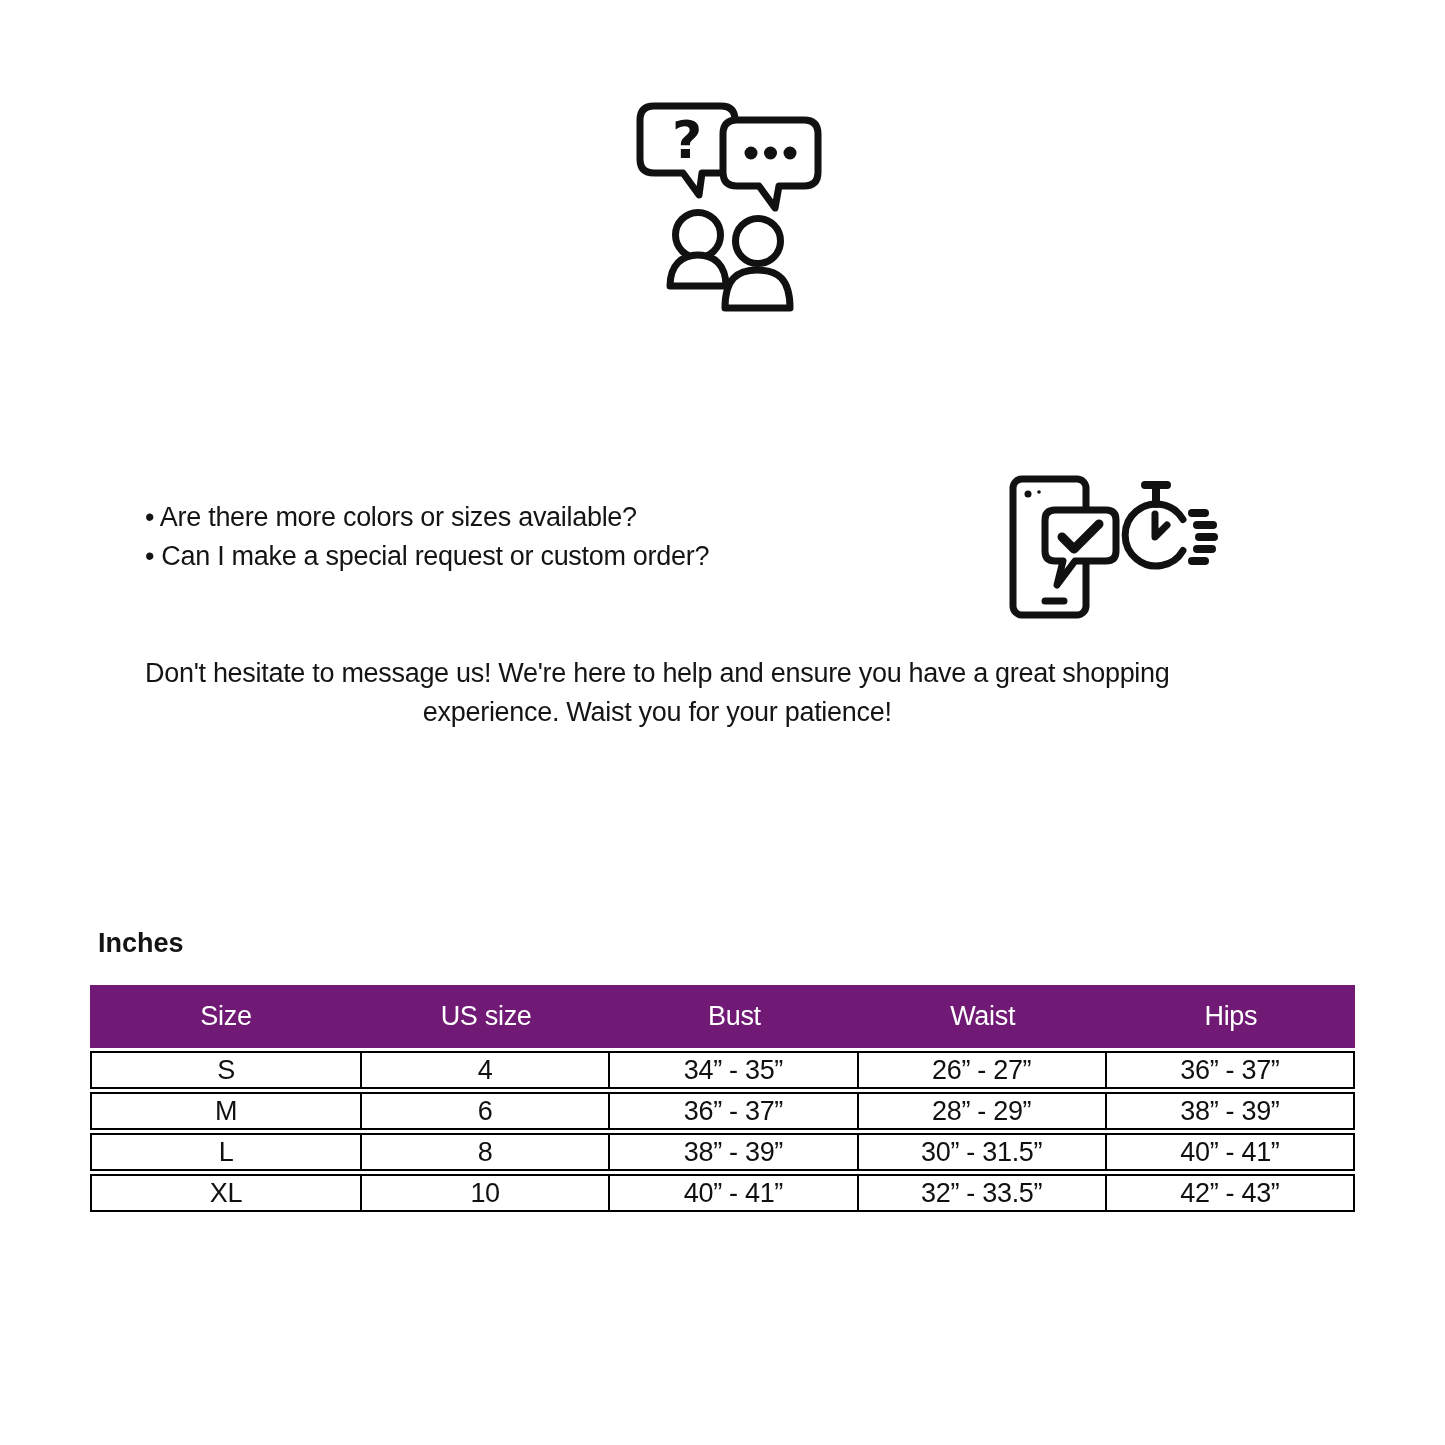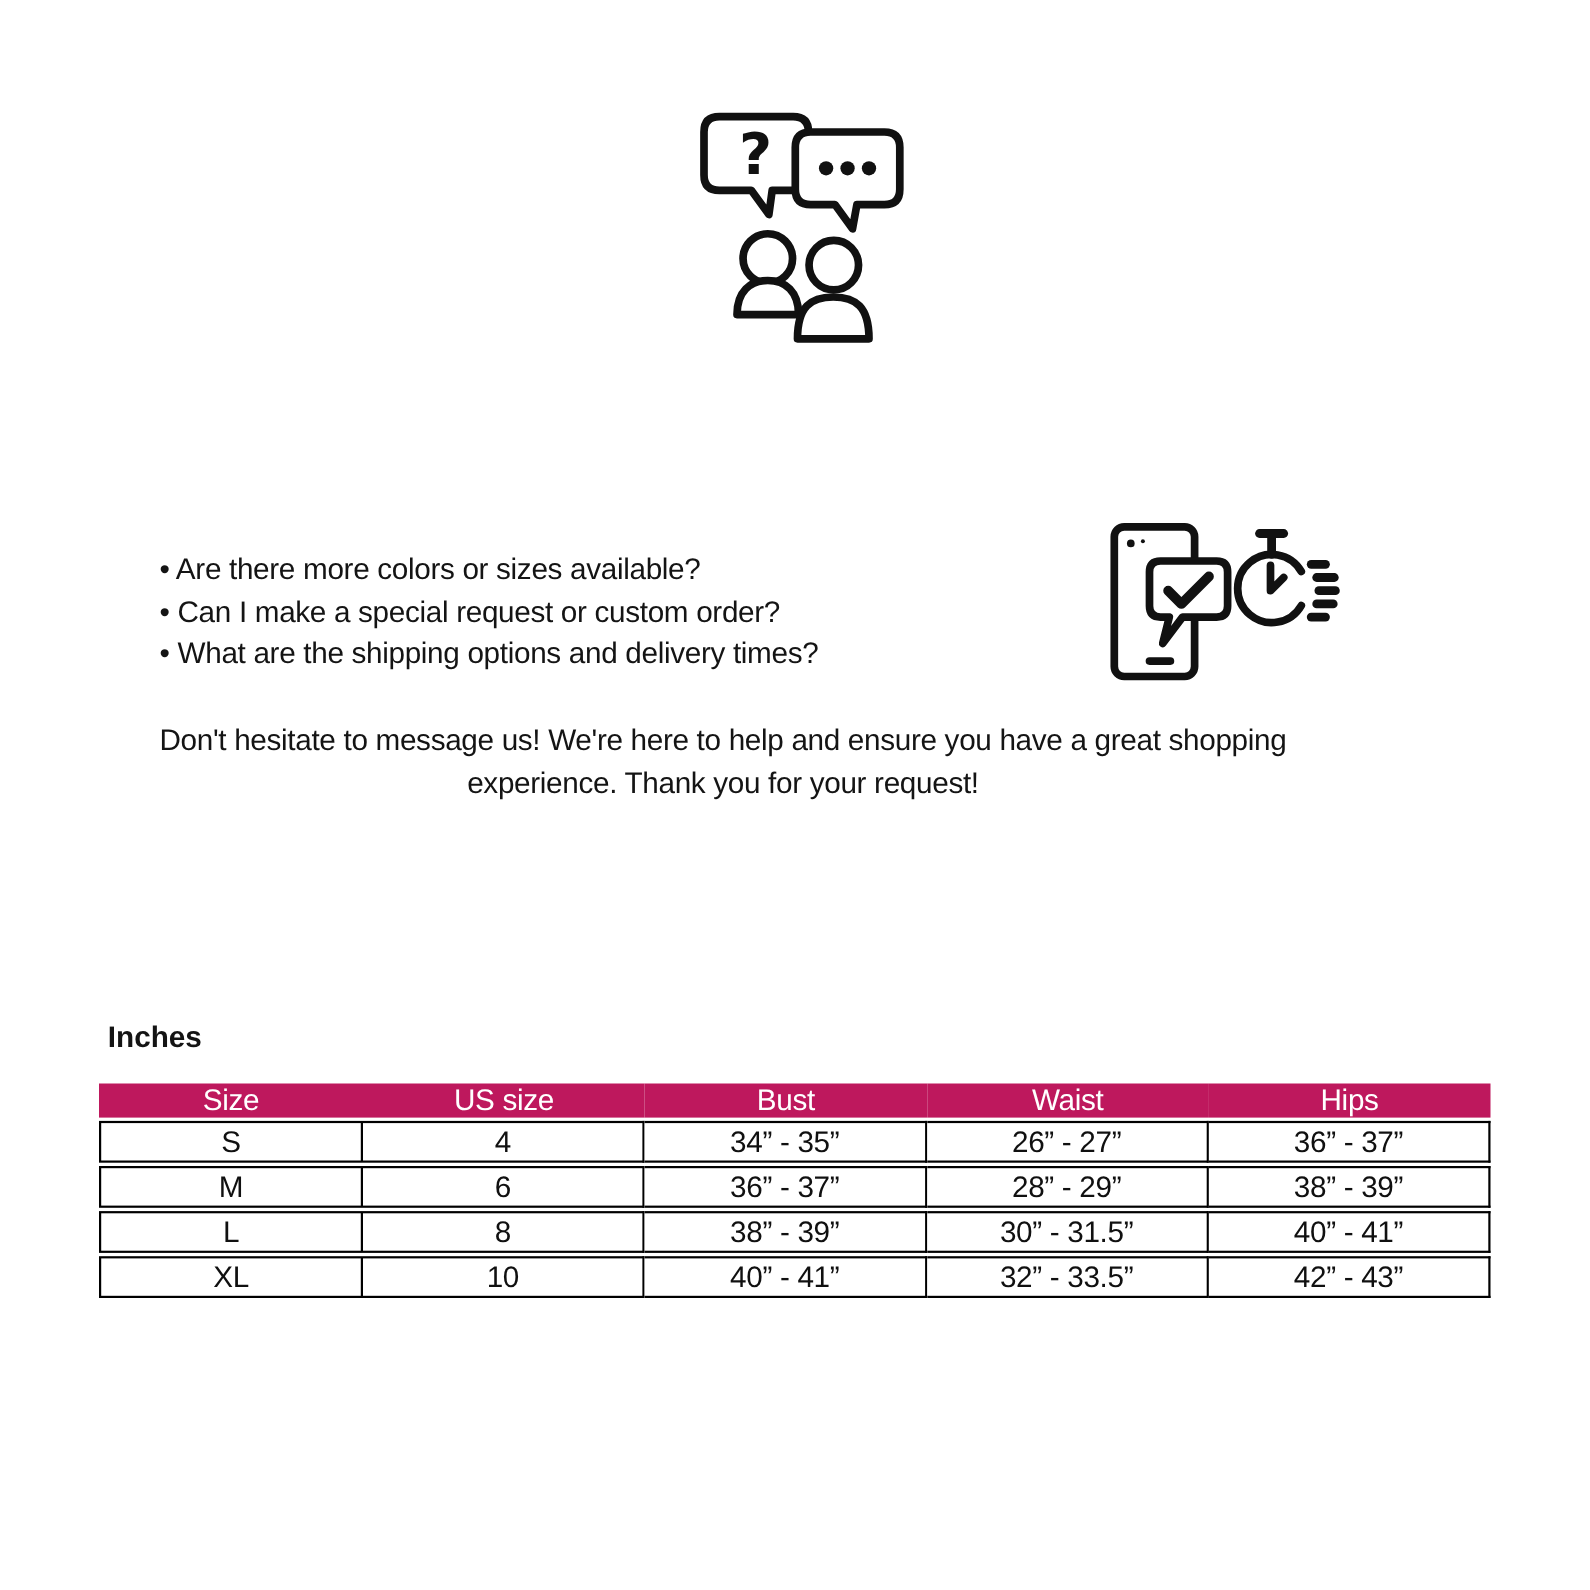--- a/index.html
+++ b/index.html
@@ -28,22 +28,22 @@
     font-family:"DejaVu Sans", sans-serif; font-weight:800; font-size:52px;
     letter-spacing:-1px; color:#121212;
   }
   .units { position:absolute; left:98px; top:928px; font-size:27px; font-weight:700; }
   table.size-table {
     position:absolute; left:90px; top:982px; width:1265px;
     border-collapse:separate; border-spacing:0 3px; font-size:27px; color:#101010;
     table-layout:fixed;
   }
   table.size-table th {
-    background:#be185d; color:#fff; font-weight:400; height:24px; text-align:center;
-    letter-spacing:-0.3px; padding:0;
+    background:#701a75; color:#fff; font-weight:400; height:24px; text-align:center;
+    letter-spacing:-0.3px; padding:16px;
   }
   table.size-table th:nth-child(1){ width:240px; }
   table.size-table td {
     border:2px solid #000; border-left:none; height:34px; text-align:center;
     background:#fff; padding:0; letter-spacing:-0.3px;
   }
   table.size-table td:first-child { border-left:2px solid #000; }
   svg .stroke { fill:none; stroke:#111; stroke-width:7; stroke-linecap:round; stroke-linejoin:round; }
   svg .wstroke { fill:#fff; stroke:#111; stroke-width:7; stroke-linecap:round; stroke-linejoin:round; }
 </style>
@@ -63,21 +63,20 @@
     <path class="wstroke" d="M 43,191 C 43,170 55,160 71,160 C 87,160 99,170 99,191 Z"></path>
     <circle class="wstroke" cx="131" cy="146" r="22.5"></circle>
     <path class="wstroke" d="M 98,213 C 98,184 110,175 130.5,175 C 151,175 163,184 163,213 Z"></path>
   </svg>
 
 
 
   <ul class="questions">
     <li>• Are there more colors or sizes available?</li>
     <li>• Can I make a special request or custom order?</li>
-    <li>• What are the shipping options and delivery times?</li>
   </ul>
 
   <svg class="quick-icon" viewBox="0 0 218 162" aria-hidden="true">
     <rect class="wstroke" x="10" y="13" width="73" height="136" rx="9"></rect>
     <circle cx="25" cy="28" r="3.5" fill="#111"></circle>
     <circle cx="36" cy="26" r="1.8" fill="#111"></circle>
     <line class="stroke" x1="42" y1="135" x2="61" y2="135"></line>
     <path class="wstroke" d="M 52,44 H 103 Q 113,44 113,54 V 85 Q 113,95 103,95 H 72 L 54,119 L 60,95 H 52 Q 42,95 42,85 V 54 Q 42,44 52,44 Z"></path>
     <polyline class="stroke" points="59,71 71,83 96,58" style="stroke-width:9"></polyline>
     <path class="stroke" d="M 180,53.5 A 31 31 0 1 0 180,84.5"></path>
@@ -86,21 +85,21 @@
     <polyline class="stroke" points="152,48 152,71 164,59"></polyline>
     <line class="stroke" x1="189" y1="47" x2="202" y2="47" style="stroke-width:8"></line>
     <line class="stroke" x1="194" y1="59" x2="210" y2="59" style="stroke-width:8"></line>
     <line class="stroke" x1="196" y1="71" x2="211" y2="71" style="stroke-width:8"></line>
     <line class="stroke" x1="194" y1="83" x2="209" y2="83" style="stroke-width:8"></line>
     <line class="stroke" x1="189" y1="95" x2="202" y2="95" style="stroke-width:8"></line>
   </svg>
 
   <div class="closing">
     <div>Don't hesitate to message us! We're here to help and ensure you have a great shopping</div>
-    <div>experience. Thank you for your request!</div>
+    <div>experience. Waist you for your patience!</div>
   </div>
 
 
   <div class="units">Inches</div>
 
   <table class="size-table">
     <thead>
       <tr>
         <th>Size</th>
         <th>US size</th>

